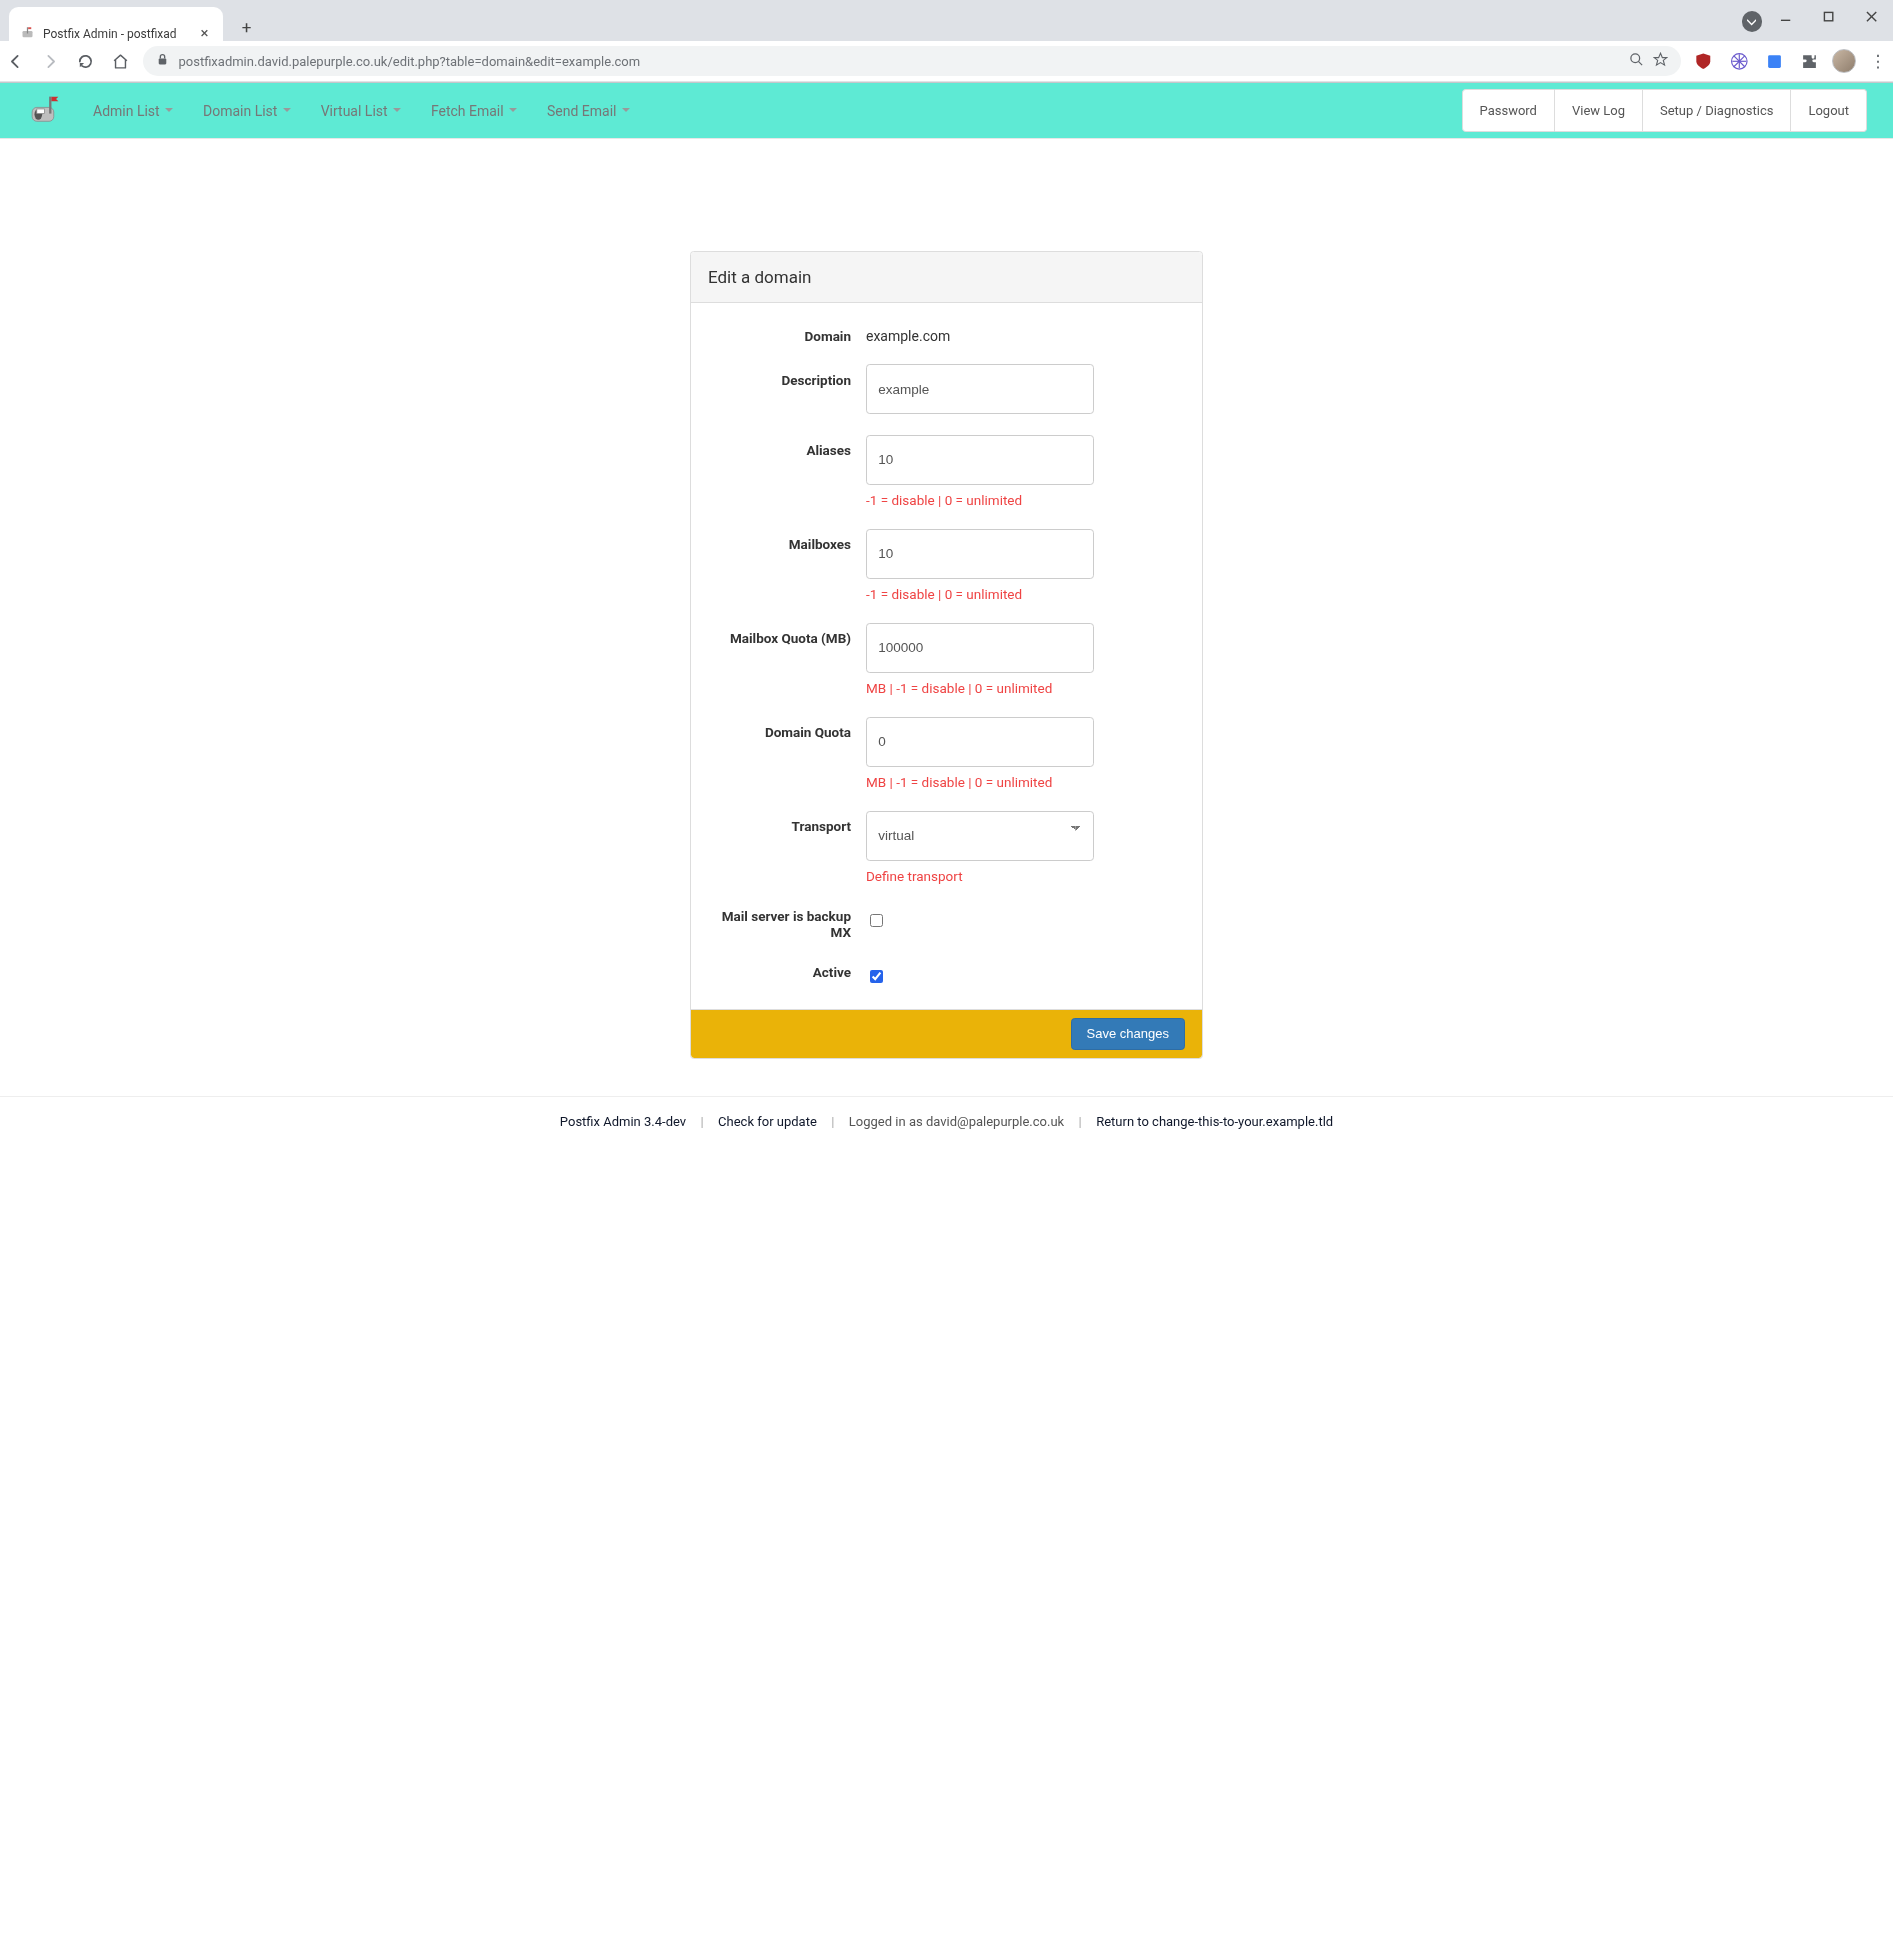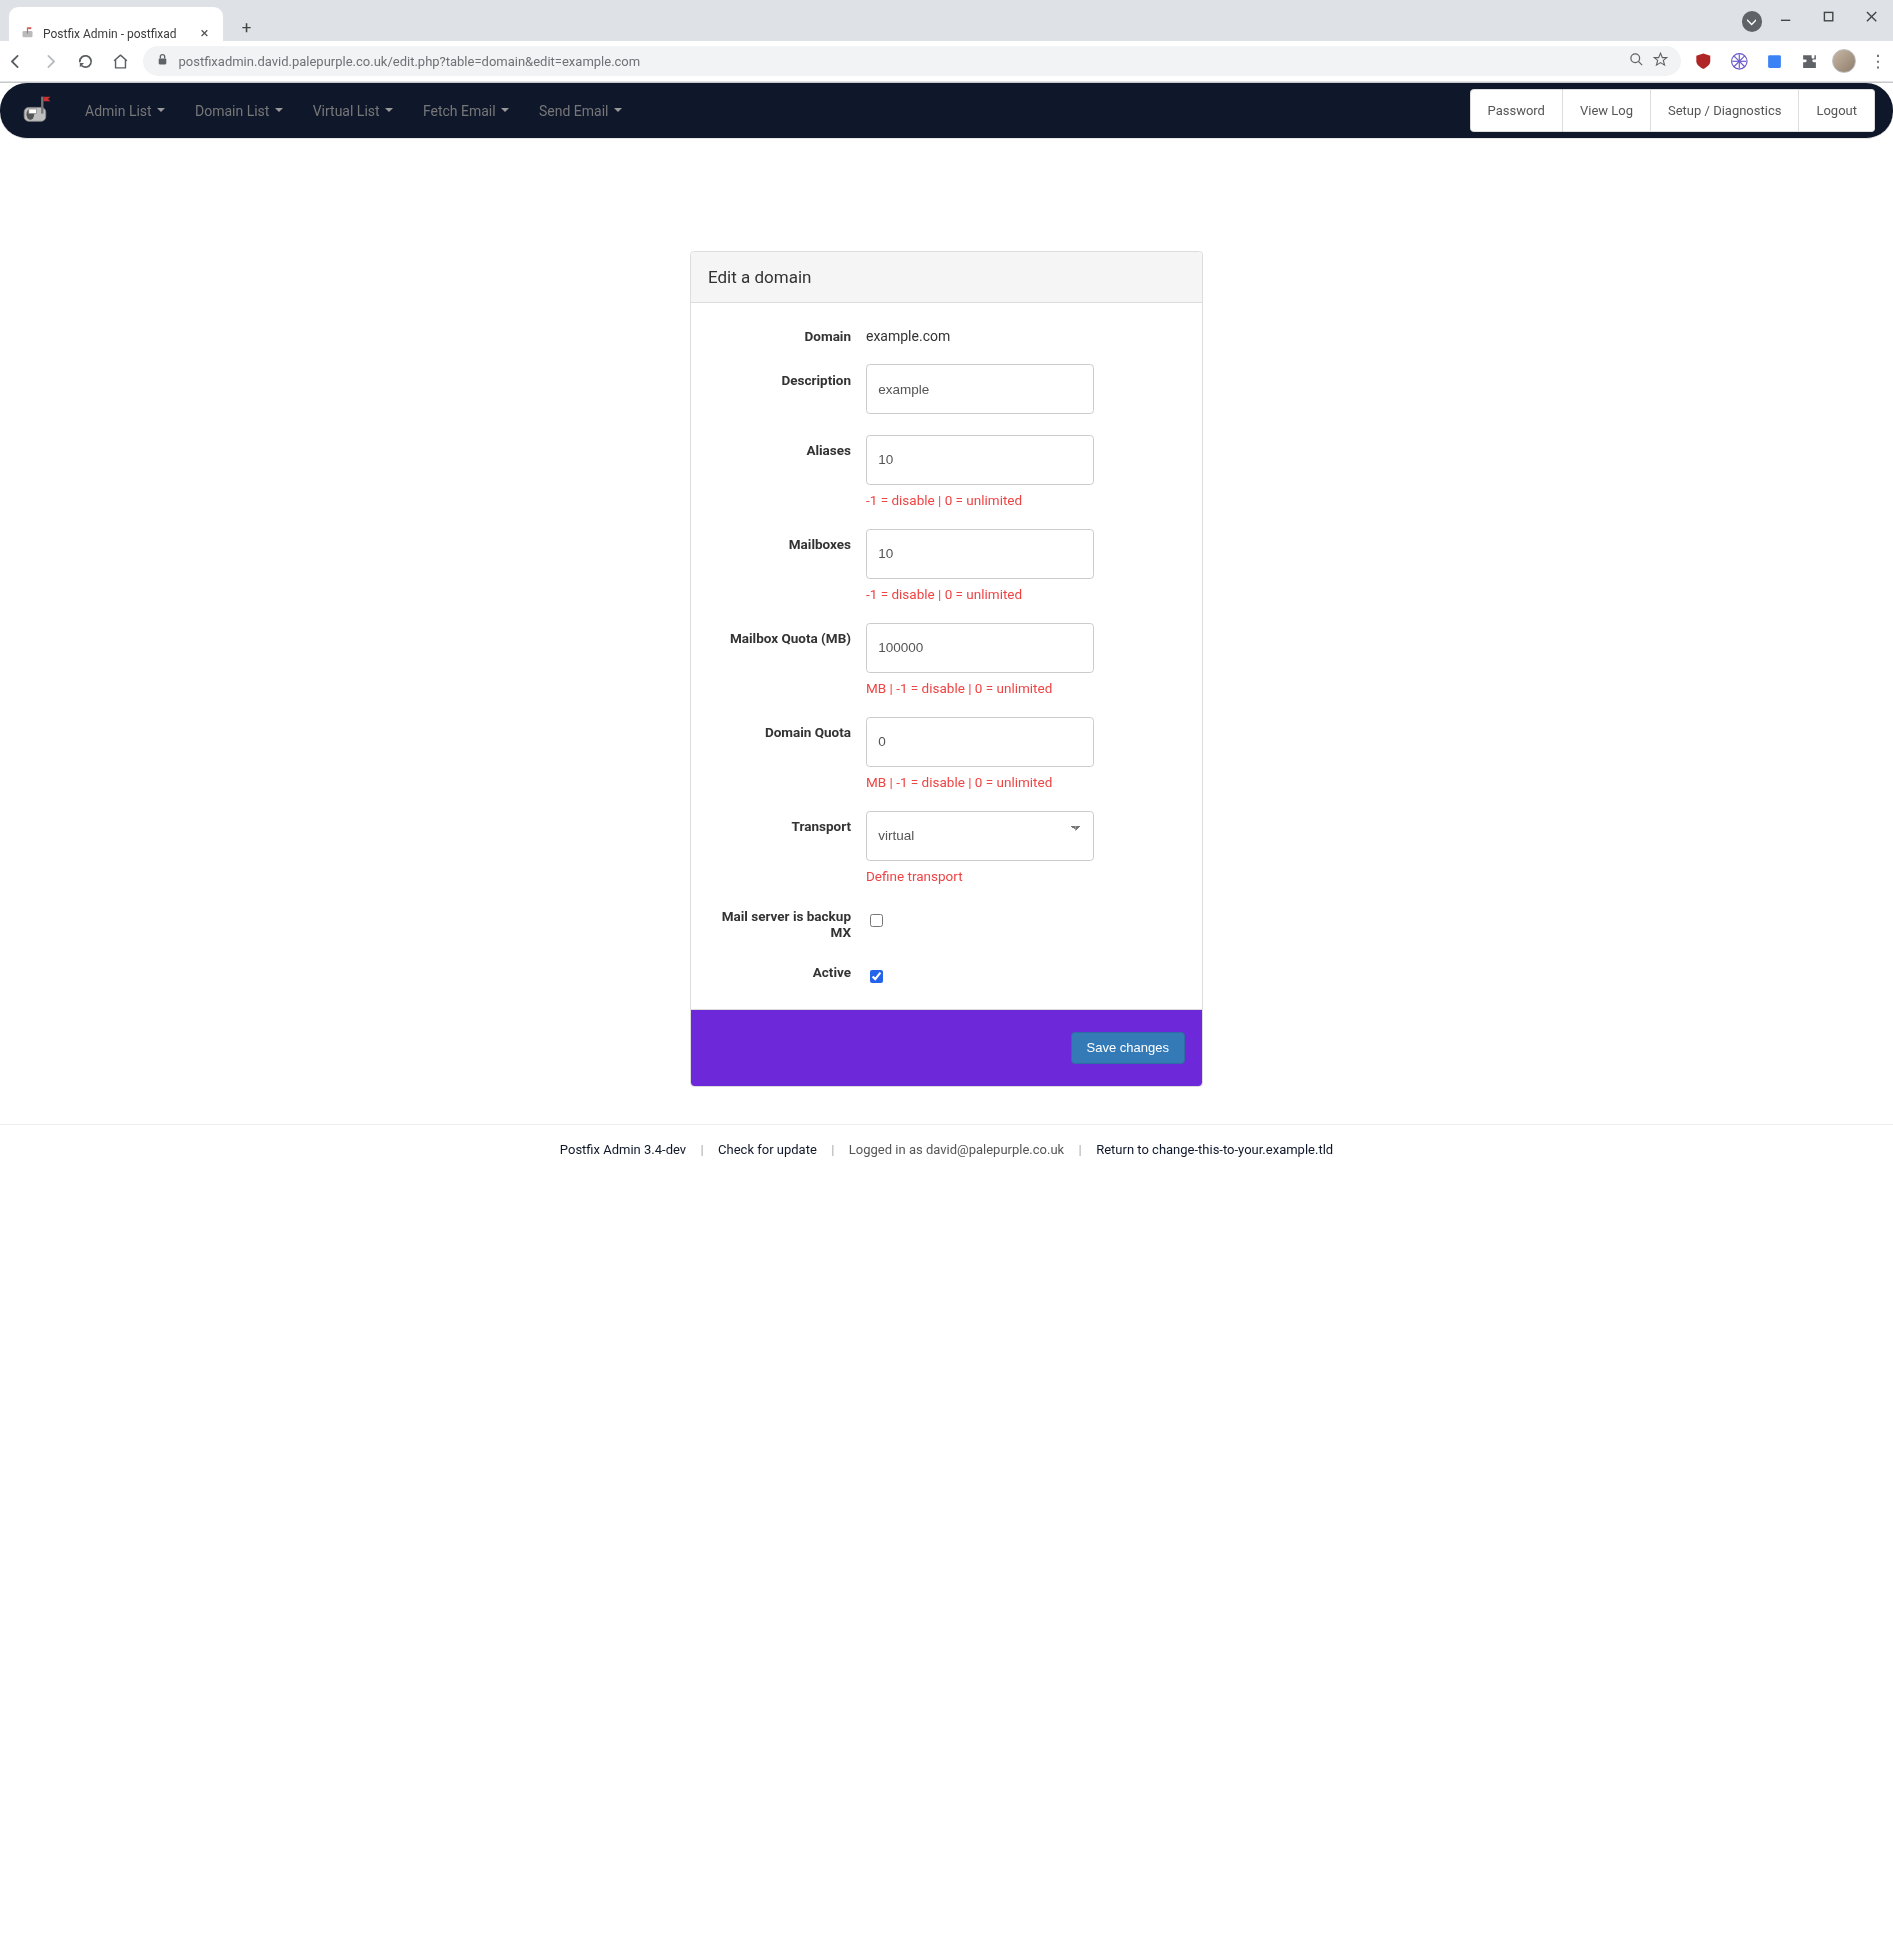--- a/index.html
+++ b/index.html
@@ -52,22 +52,22 @@
   .menu-dots { font-size:17px; color:#5f6368; width:26px; text-align:center;}
 
   .tab-ctrl-circle {
     position:absolute; right:131px; top:11.2px; width:20.5px; height:20.5px; border-radius:50%;
     background:#5f6368; color:#fff; display:flex; align-items:center; justify-content:center;
   }
   .tab-ctrl-circle svg{width:9.3px;height:9.3px;}
 
   
   .app-nav {
-    background:#0f172a; border-bottom:0.9px solid #e7e7e7;
-    display:flex; align-items:center; padding:0 18px; min-height:56px;border-radius:27px;
+    background:#5eead4; border-bottom:0.9px solid #e7e7e7;
+    display:flex; align-items:center; padding:0 26px; min-height:56px;
   }
   .app-brand { margin-right:17px; }
   .app-brand svg { width:37px; height:37px; display:block;}
   .nav-items { display:flex; gap:3.7px; }
   .nav-link { padding:17px 13px; color:#777; font-size:14px; display:flex; align-items:center; gap:5.6px;}
   .nav-link .caret { border:4.7px solid transparent; border-top-color:#999; margin-top:3.7px;}
   .nav-right { margin-left:auto; display:flex; gap:0; }
   .nav-btn {
     border:0.9px solid #ddd; background:#fff; color:#555; font-size:13px;
     padding:13px 17px;
@@ -76,21 +76,21 @@
   .nav-btn:first-child { border-radius:3.7px 0 0 3.7px; }
   .nav-btn:last-child { border-radius:0 3.7px 3.7px 0; }
 
   
   .content { padding:112px 0 37px; display:flex; justify-content:center; }
   .panel {
     width:513px; border:0.9px solid #ddd; border-radius:3.7px; background:#fff;
   }
   .panel-head { background:#f5f5f5; border-bottom:0.9px solid #ddd; padding:15px 17px; font-size:17px; color:#333; border-radius:3.7px 3.7px 0 0;}
   .panel-body { padding:17px; }
-  .panel-foot { background:#6d28d9; border-top:0.9px solid #ddd; padding:22px 17px; text-align:right; border-radius:0 0 3.7px 3.7px;}
+  .panel-foot { background:#eab308; border-top:0.9px solid #ddd; padding:8px 17px; text-align:right; border-radius:0 0 3.7px 3.7px;}
   .btn-primary { background:#337ab7; color:#fff; border:0.9px solid #2e6da4; padding:7.5px 15px; border-radius:3.7px; font-size:13px;}
 
   .form-row { display:flex; margin-bottom:20.5px; }
   .form-label { width:158px; text-align:right; padding-right:15px; font-weight:700; color:#333; font-size:13.5px; padding-top:7.5px;}
   .form-field { flex:1; }
   .form-static { padding-top:7.5px; font-size:14px;}
   .form-control {
     width:228px; height:50px; border:0.9px solid #ccc; border-radius:3.7px; padding:0 11.2px; font-size:13.5px; color:#555;
     background:#fff;
   }

